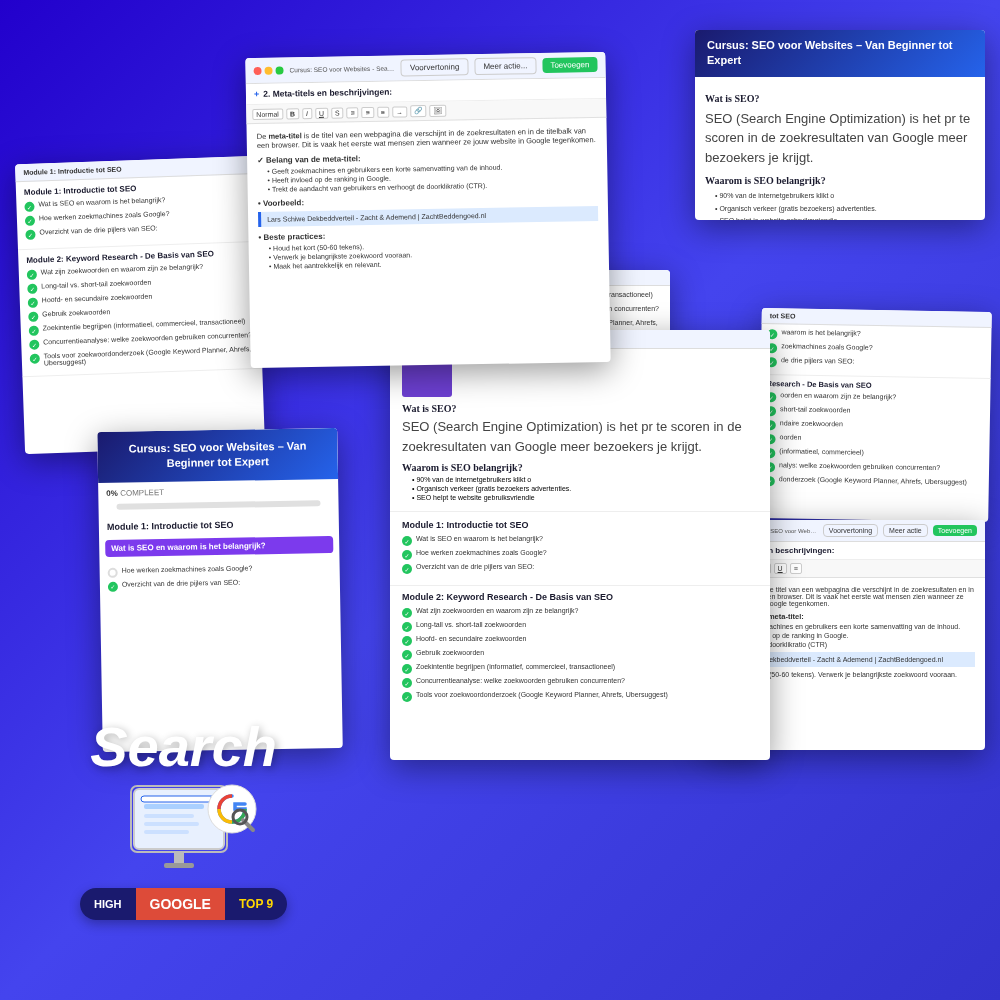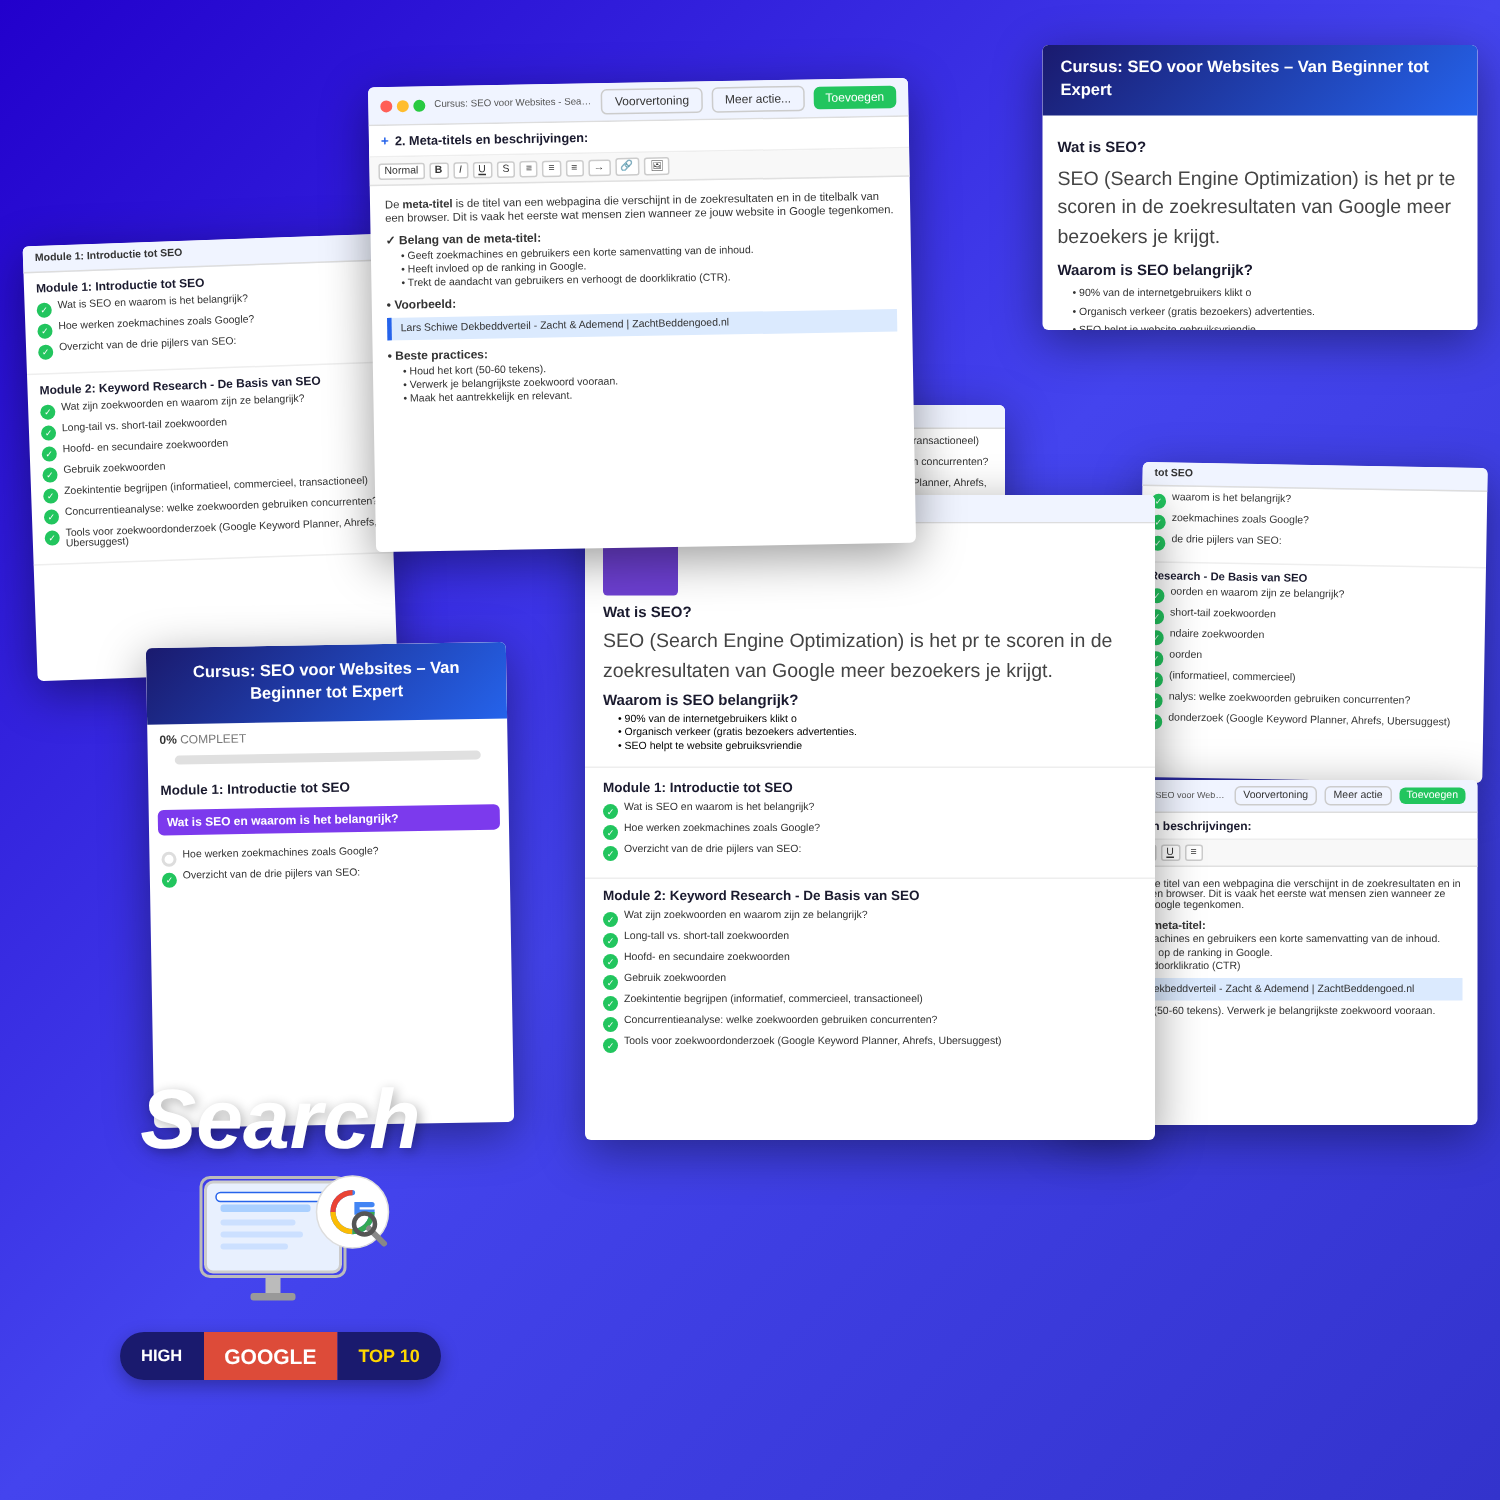--- a/index.html
+++ b/index.html
@@ -217,20 +217,21 @@
       font-size: 8px;
       font-weight: bold;
       margin: 4px 6px;
     }
 
     .section-heading {
       font-size: 10px;
       font-weight: bold;
       color: #1a1a2e;
       margin: 6px 0 3px;
+      font-family: Liberation Serif, serif;
     }
 
     .text-block {
       font-size: 13px;
       color: #444;
       line-height: 1.5;
     }
 
     
     .btn-green {
@@ -664,15 +665,15 @@
 
       <line x1="36" y1="36" x2="46" y2="46" stroke="#888" stroke-width="4" stroke-linecap="round"></line>
       <circle cx="33" cy="33" r="7" fill="none" stroke="#555" stroke-width="3"></circle>
     </svg>
   </div>
   
   
   <div style="display:flex; align-items:stretch; border-radius:16px; overflow:hidden; box-shadow:0 4px 12px rgba(0,0,0,0.3);">
     <div style="background:#1a1a6e; color:white; font-size:11px; font-weight:bold; padding:8px 14px; display:flex; align-items:center;">HIGH</div>
     <div style="background:#dd4b39; color:white; font-size:14px; font-weight:bold; padding:8px 14px; display:flex; align-items:center;">GOOGLE</div>
-    <div style="background:#1a1a6e; color:#ffd700; font-size:12px; font-weight:bold; padding:8px 14px; display:flex; align-items:center;">TOP 10</div>
+    <div style="background:#1a1a6e; color:#ffd700; font-size:12px; font-weight:bold; padding:8px 14px; display:flex; align-items:center;">TOP 9</div>
   </div>
 </div>
 
 </body></html>

